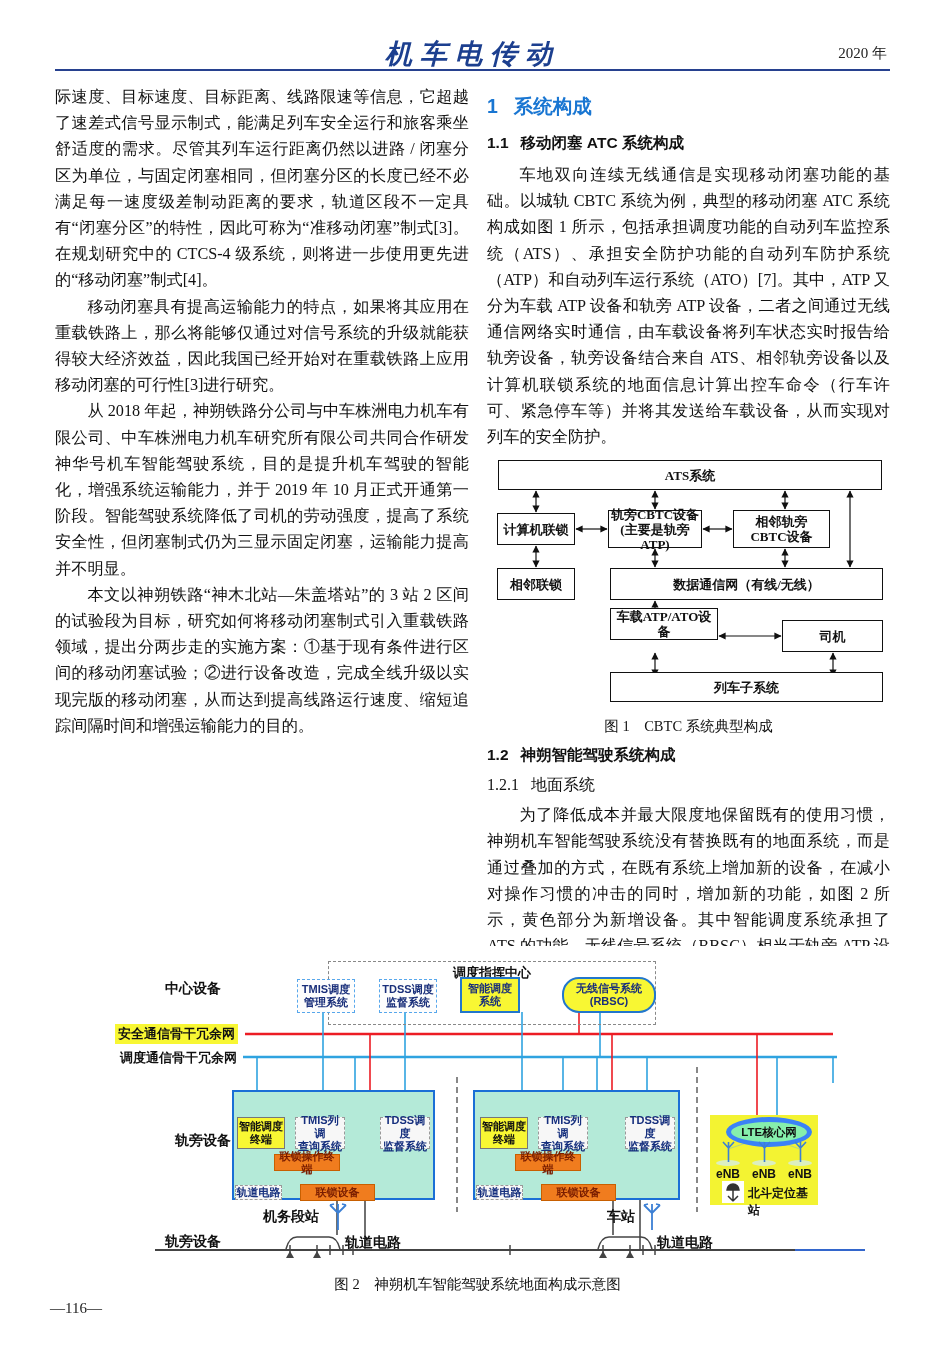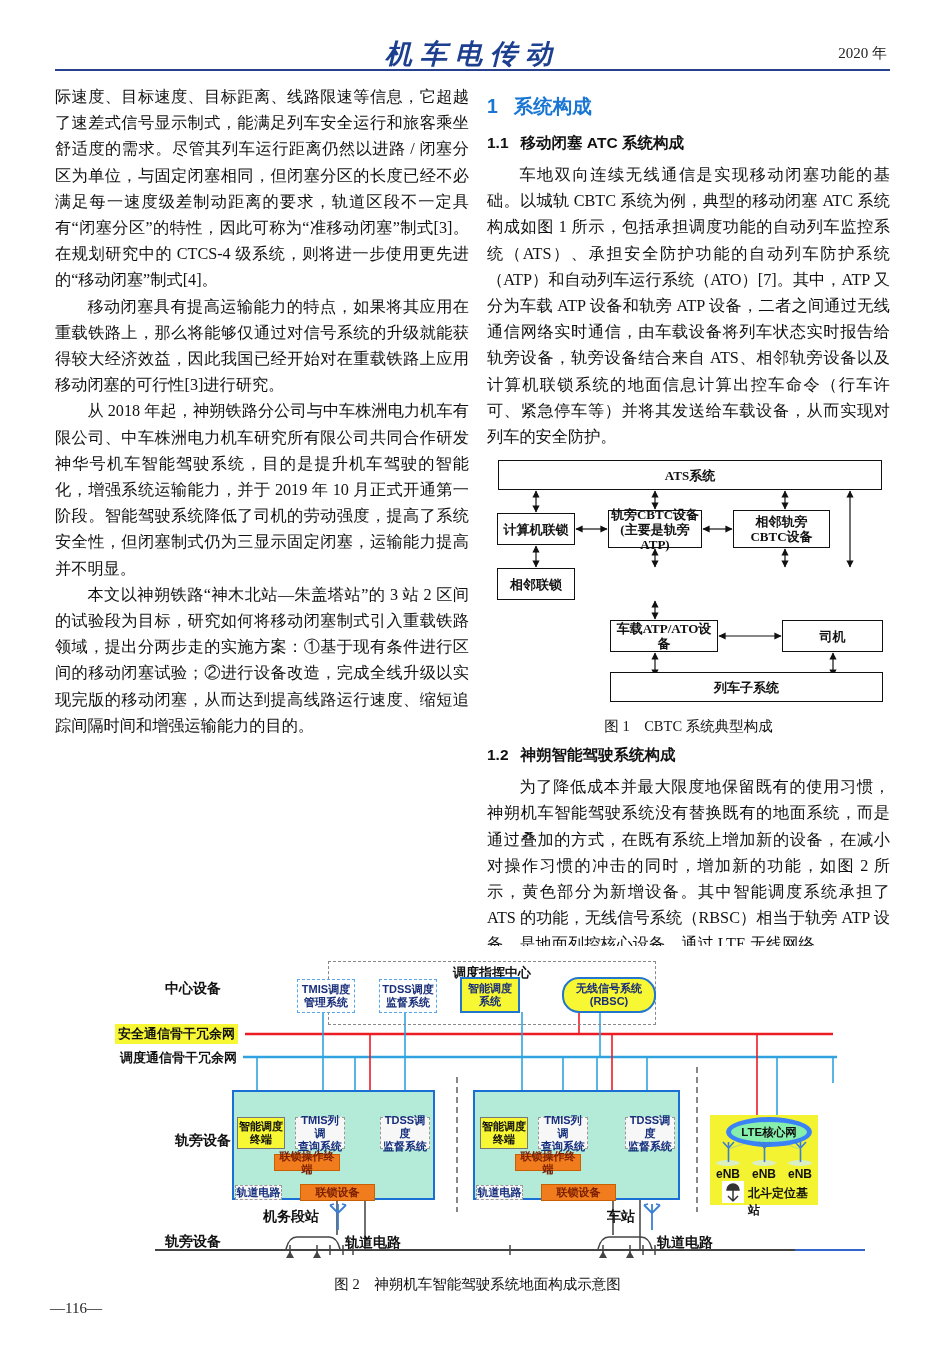--- a/index.html
+++ b/index.html
@@ -113,27 +113,29 @@
           <line x1="346" y1="193" x2="346" y2="216"></line>
         </g>
       </svg>
       <div class="f1-box" style="left:11px;top:0;width:384px;height:30px;">ATS系统</div>
       <div class="f1-box" style="left:10px;top:53px;width:78px;height:32px;">计算机联锁</div>
       <div class="f1-box" style="left:121px;top:50px;width:94px;height:38px;">轨旁CBTC设备
 (主要是轨旁ATP)</div>
       <div class="f1-box" style="left:246px;top:50px;width:97px;height:38px;">相邻轨旁
 CBTC设备</div>
       <div class="f1-box" style="left:10px;top:108px;width:78px;height:32px;">相邻联锁</div>
-      <div class="f1-box" style="left:123px;top:160px;width:108px;height:32px;">车载ATP/ATO设备</div>
+      <div class="f1-box" style="left:123px;top:108px;width:273px;height:32px;">数据通信网（有线/无线）</div>
+      <div class="f1-box" style="left:123px;top:148px;width:108px;height:32px;">车载ATP/ATO设备</div>
       <div class="f1-box" style="left:295px;top:160px;width:101px;height:32px;">司机</div>
       <div class="f1-box" style="left:123px;top:212px;width:273px;height:30px;">列车子系统</div>
       <div class="f1-caption">图 1　CBTC 系统典型构成</div>
     </div>
 
     <h2 class="sec"><span class="num">1.2</span><span>神朔智能驾驶系统构成</span></h2>
+    <h3 class="sec"><span class="num">1.2.1</span><span>地面系统</span></h3>
     <p class="para">为了降低成本并最大限度地保留既有的使用习惯，神朔机车智能驾驶系统没有替换既有的地面系统，而是通过叠加的方式，在既有系统上增加新的设备，在减小对操作习惯的冲击的同时，增加新的功能，如图 2 所示，黄色部分为新增设备。其中智能调度系统承担了 ATS 的功能，无线信号系统（RBSC）相当于轨旁 ATP 设备，是地面列控核心设备，通过 LTE 无线网络</p>
   </div>
 
   <div class="figure2">
     <svg class="f2-svg" width="845" height="315">
 
       <line x1="190" y1="79" x2="778" y2="79" stroke="#ec1c24" stroke-width="2.6"></line>
       <line x1="188" y1="102" x2="782" y2="102" stroke="#2fa3e0" stroke-width="2.6"></line>
 
       <g stroke="#2fa3e0" stroke-width="1.6">

